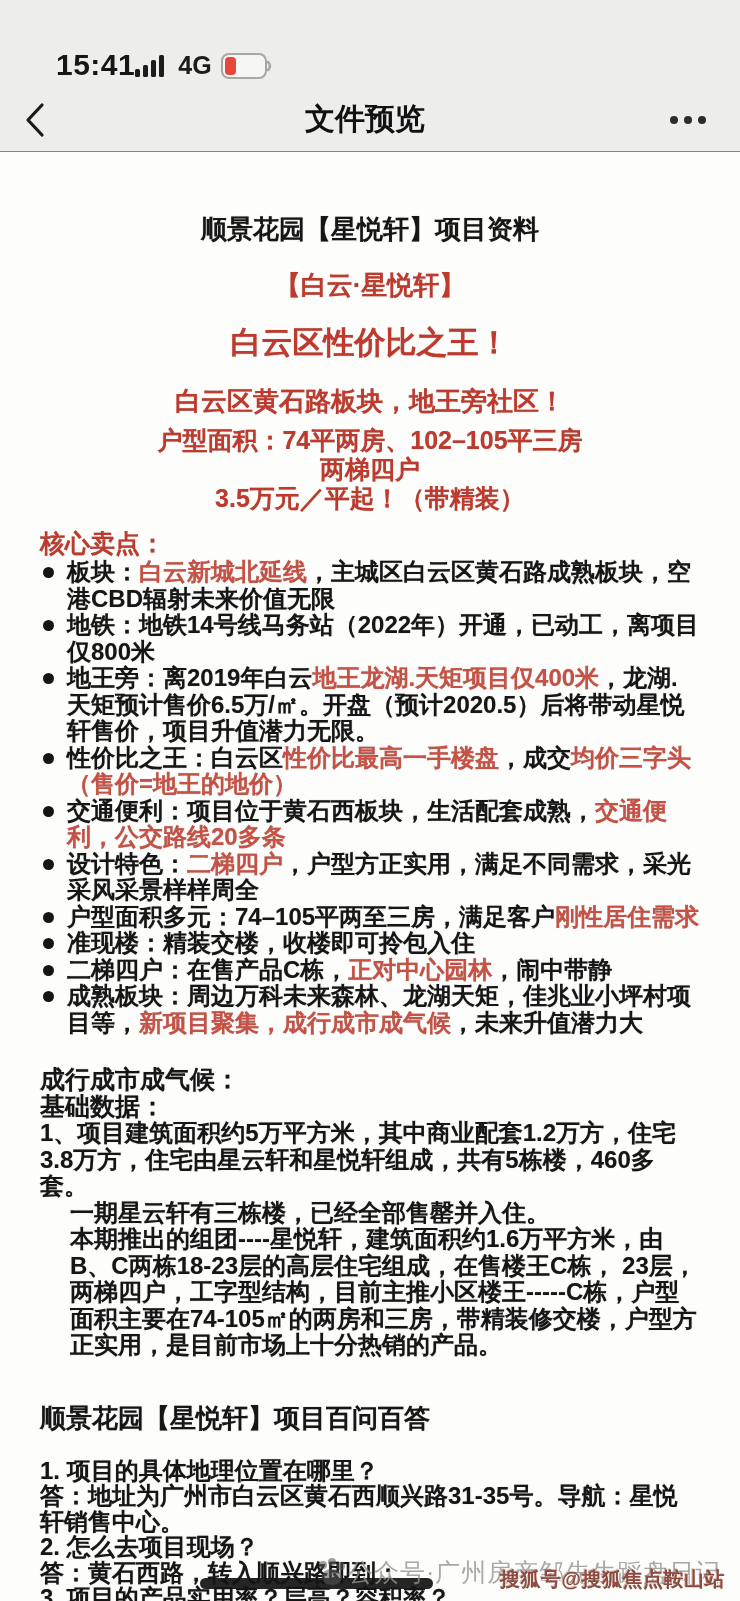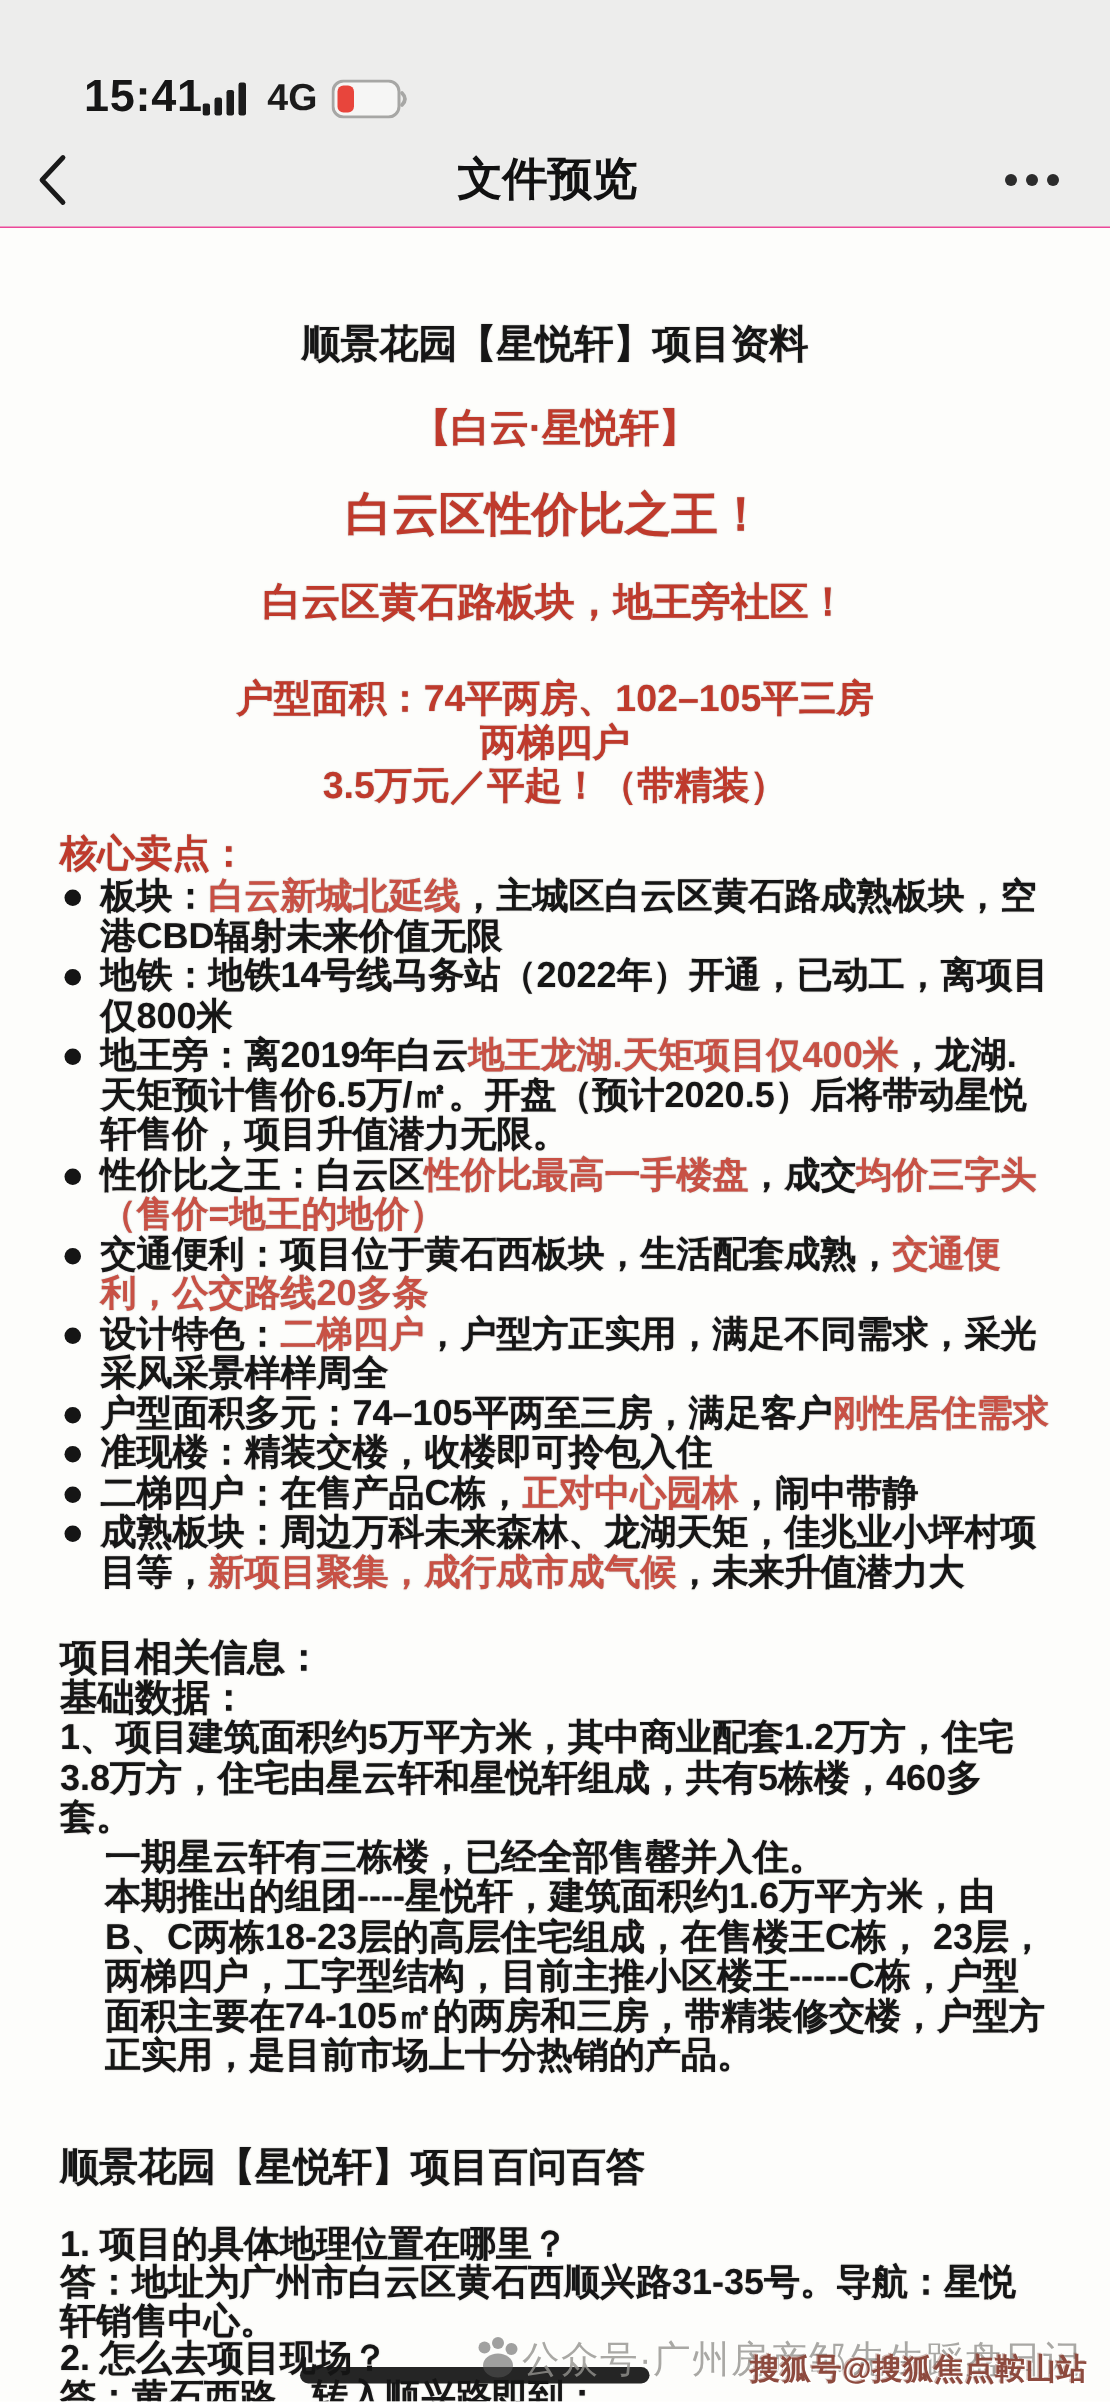--- a/index.html
+++ b/index.html
@@ -37,21 +37,21 @@
   .doc{
     position:relative;width:740px;height:1449px;background:#fdfdfb;
     padding:62px 40px 0;
     text-shadow:0 0 1px rgba(40,30,25,.38);
   }
   .c{text-align:center;}
   .red{color:var(--accent-red);}
   .doc-title{font-size:26px;font-weight:700;line-height:30px;margin-bottom:26px;}
   .doc-subtitle{font-size:26px;font-weight:700;line-height:30px;margin-bottom:24px;}
   .doc-headline{font-size:31px;font-weight:700;line-height:38px;margin-bottom:24px;}
-  .doc-subheadline{font-size:26px;font-weight:700;line-height:30px;margin-bottom:36px;}
+  .doc-subheadline{font-size:26px;font-weight:700;line-height:30px;margin-bottom:10px;}
   .spec-line{font-size:25px;font-weight:700;line-height:29px;}
   .specs{margin-bottom:16px;}
   .core-title{font-size:25px;font-weight:700;line-height:28px;margin-bottom:2px;}
   ul.points{list-style:none;font-size:24px;line-height:26.5px;font-weight:600;margin-bottom:30px;}
   ul.points li{position:relative;padding-left:27px;}
   ul.points li::before{content:"";position:absolute;left:3px;top:8px;width:11px;height:11px;border-radius:50%;background:#151515;}
   ul.points b{font-weight:800;}
   .seg-red{color:var(--inline-red);}
   .info-h{font-size:25px;font-weight:800;line-height:27px;}
   .body-p{font-size:24px;font-weight:600;line-height:26.5px;}
@@ -130,21 +130,21 @@
         <li><b>地王旁：</b><span>离2019年白云</span><span class="seg-red">地王龙湖.天矩项目仅400米</span><span>，龙湖.天矩预计售价6.5万/㎡。开盘（预计2020.5）后将带动星悦轩售价，项目升值潜力无限。</span></li>
         <li><b>性价比之王：</b><span>白云区</span><span class="seg-red">性价比最高一手楼盘</span><span>，成交</span><span class="seg-red">均价三字头（售价=地王的地价）</span></li>
         <li><b>交通便利：</b><span>项目位于黄石西板块，生活配套成熟，</span><span class="seg-red">交通便利，公交路线20多条</span></li>
         <li><b>设计特色：</b><span class="seg-red">二梯四户</span><span>，户型方正实用，满足不同需求，采光采风采景样样周全</span></li>
         <li><b>户型面积多元：</b><span>74–105平两至三房，满足客户</span><span class="seg-red">刚性居住需求</span></li>
         <li><b>准现楼：</b><span>精装交楼，收楼即可拎包入住</span></li>
         <li><b>二梯四户：</b><span>在售产品C栋，</span><span class="seg-red">正对中心园林</span><span>，闹中带静</span></li>
         <li><b>成熟板块：</b><span>周边万科未来森林、龙湖天矩，佳兆业小坪村项目等，</span><span class="seg-red">新项目聚集，成行成市成气候</span><span>，未来升值潜力大</span></li>
       </ul>
 
-    <div class="info-h">项目相关信息：</div>
+    <div class="info-h">成行成市成气候：</div>
     <div class="info-h">基础数据：</div>
     <div class="body-p">1、项目建筑面积约5万平方米，其中商业配套1.2万方，住宅3.8万方，住宅由星云轩和星悦轩组成，共有5栋楼，460多套。</div>
     <div class="body-p indent">一期星云轩有三栋楼，已经全部售罄并入住。</div>
     <div class="body-p indent bold-p">本期推出的组团----星悦轩，建筑面积约1.6万平方米，由B、C两栋18-23层的高层住宅组成，在售楼王C栋， 23层，两梯四户，工字型结构，目前主推小区楼王-----C栋，户型面积主要在74-105㎡的两房和三房，带精装修交楼，户型方正实用，是目前市场上十分热销的产品。</div>
 
     <div class="qa-title">顺景花园【星悦轩】项目百问百答</div>
     <div>
         <div class="qa-line">1. 项目的具体地理位置在哪里？</div>
         <div class="qa-line">答：地址为广州市白云区黄石西顺兴路31-35号。导航：星悦轩销售中心。</div>
         <div class="qa-line">2. 怎么去项目现场？</div>

